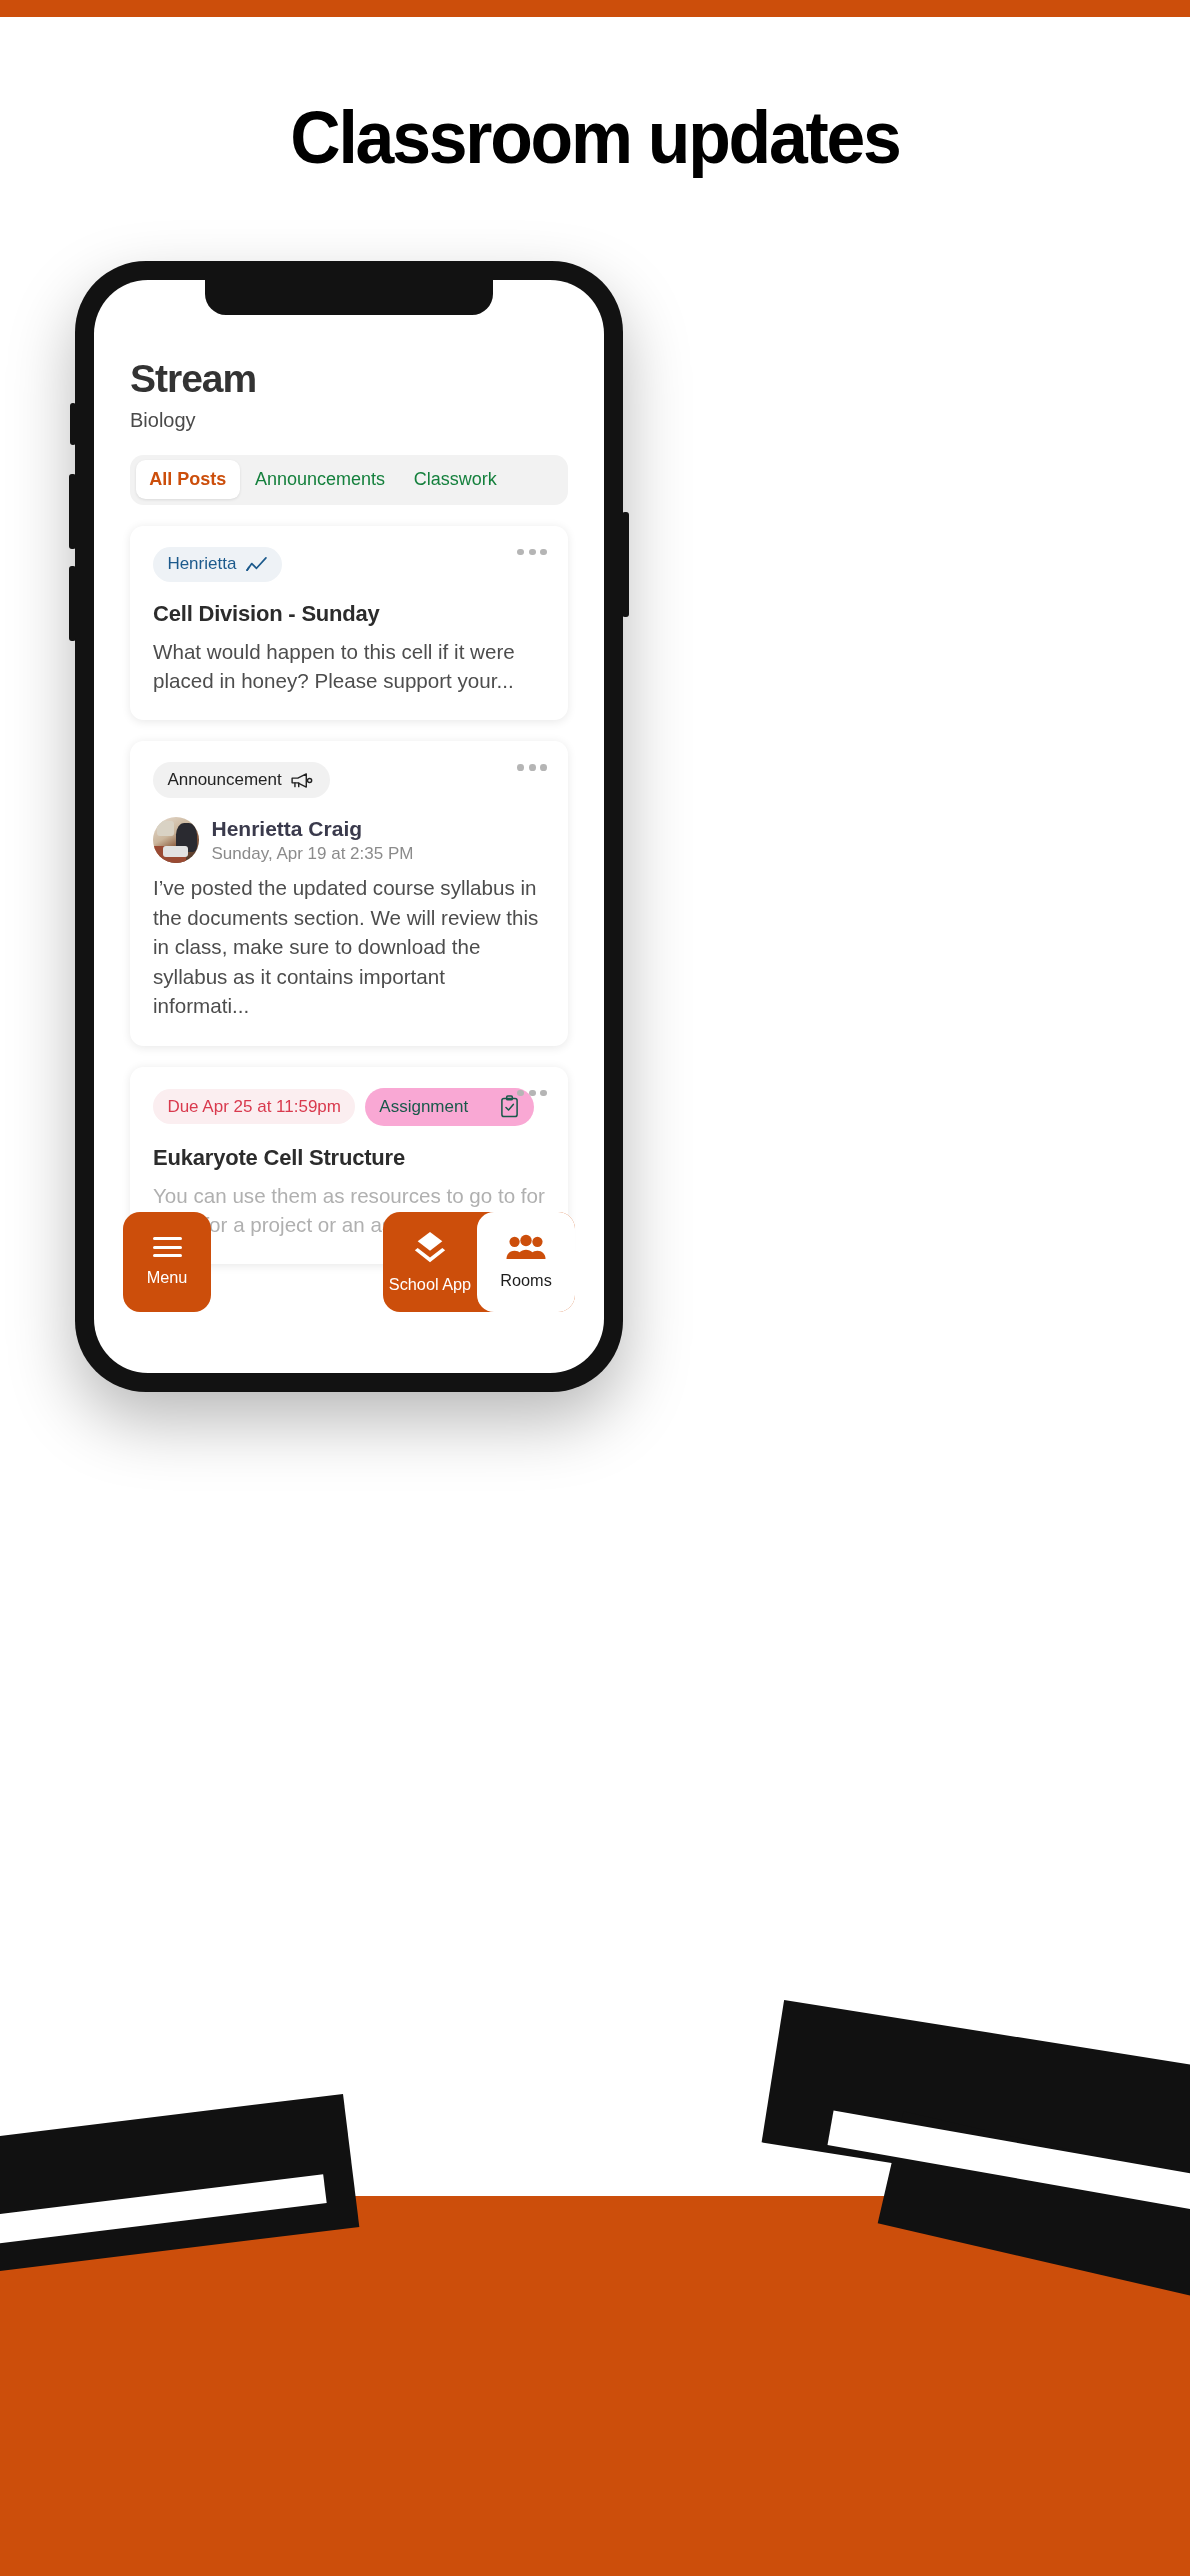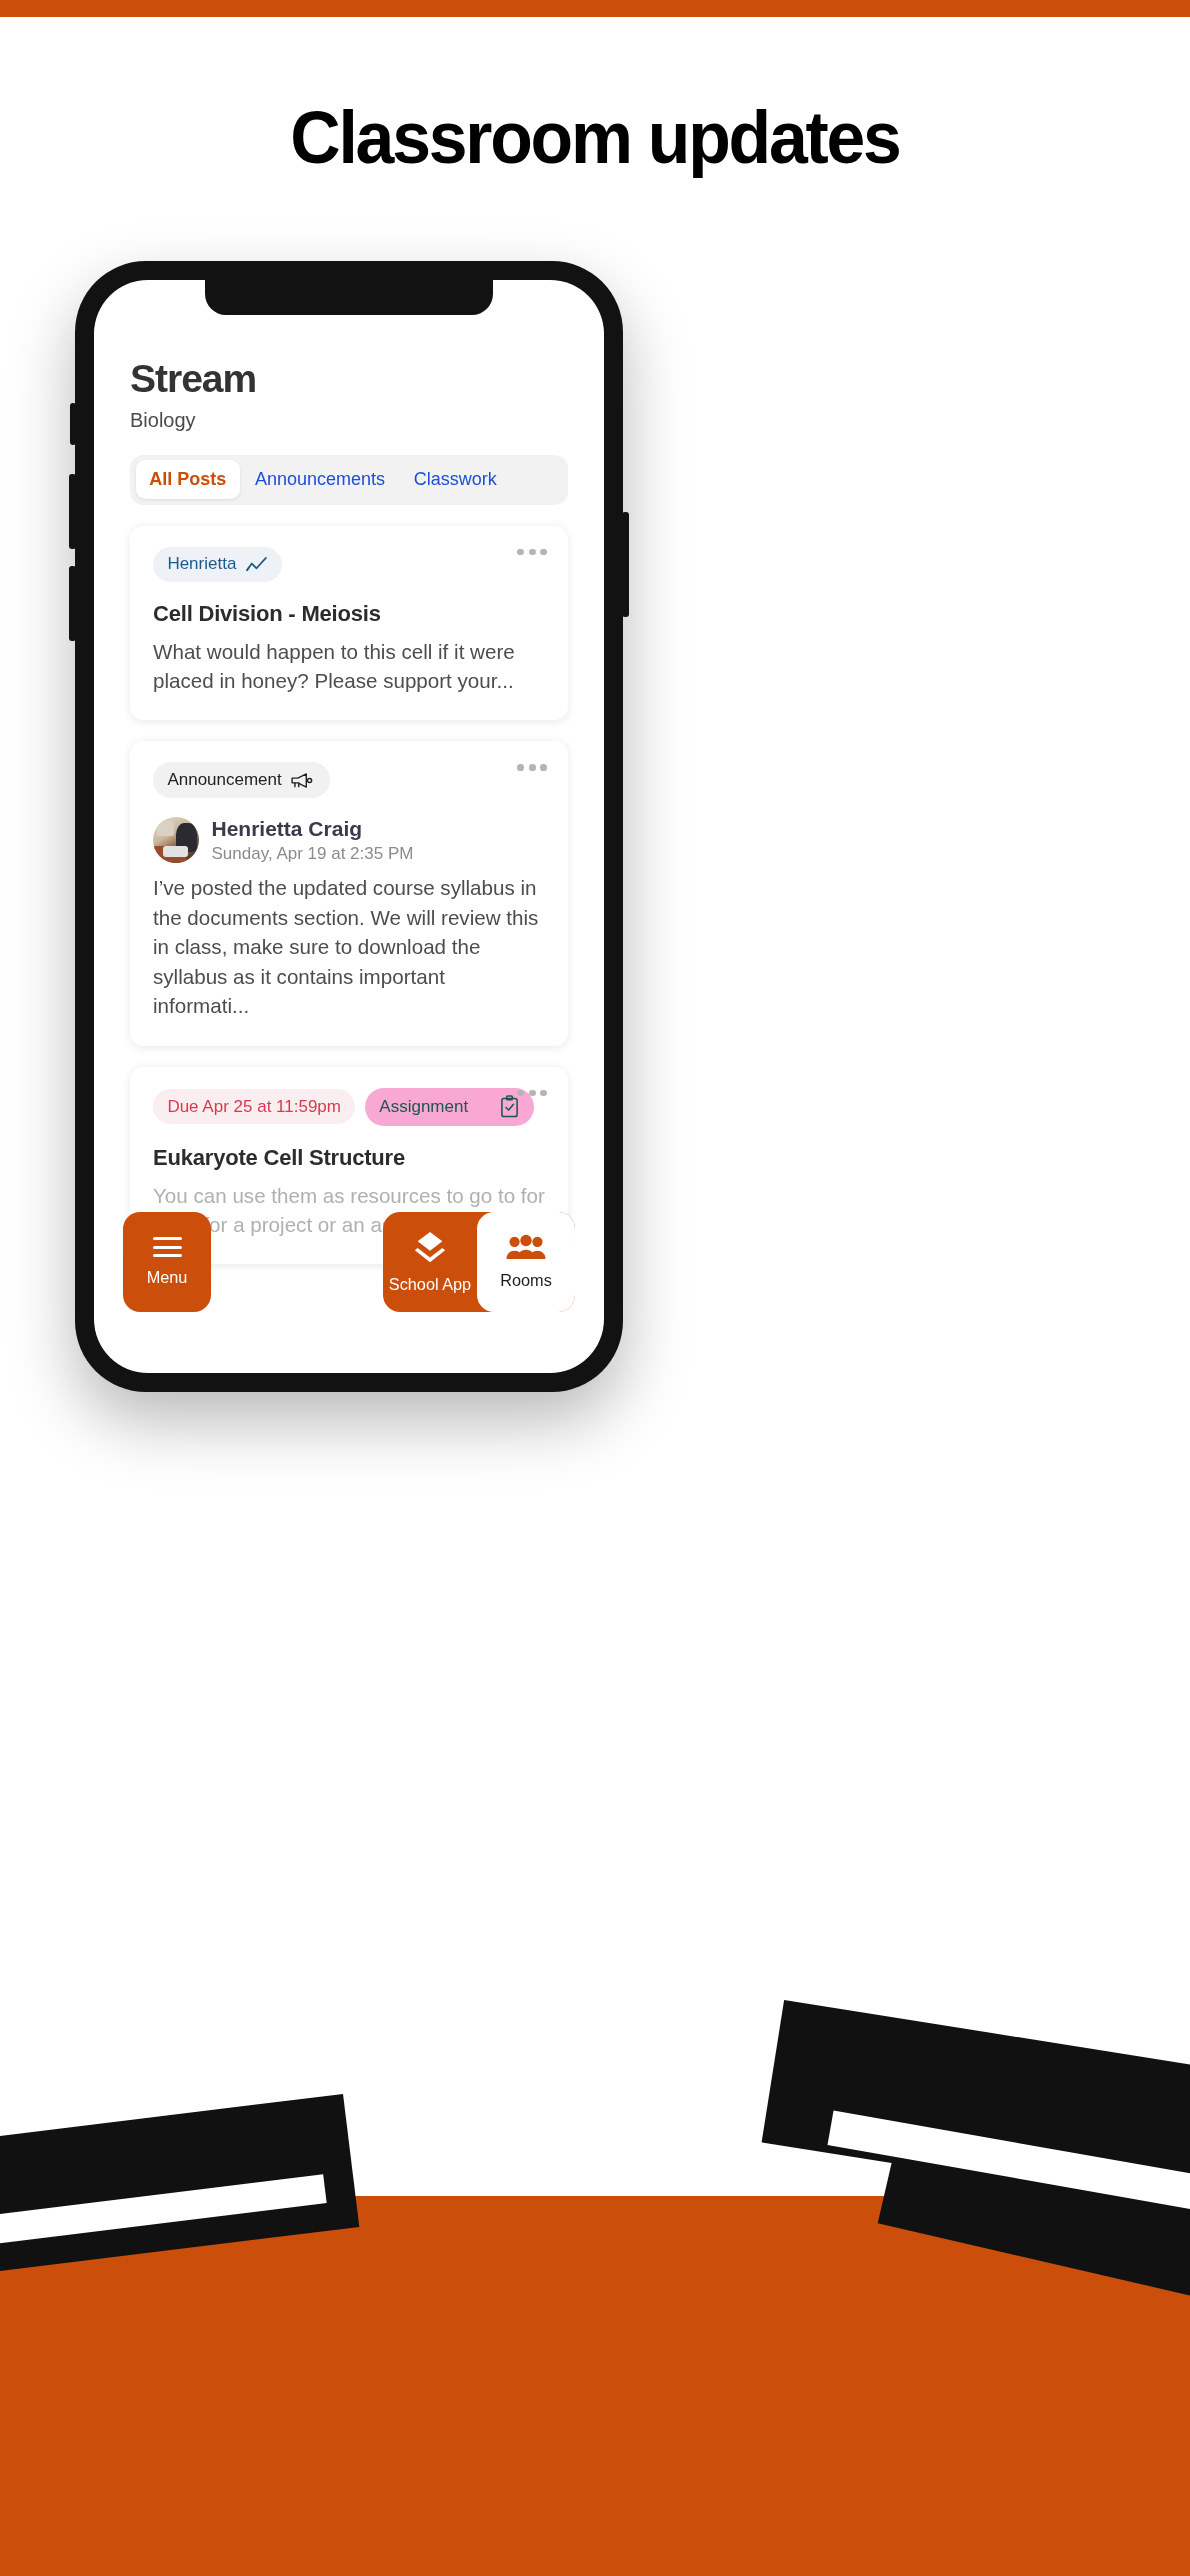--- a/index.html
+++ b/index.html
@@ -147,21 +147,21 @@
     background: #f2f2f2;
     border-radius: 13.4px;
     display: flex;
     align-items: center;
     padding: 5.8px;
     height: 50px;
     gap: 1.9px;
   }
   .tab {
     font-size: 18px;
-    color: #1d4ed8;
+    color: #15803d;
     padding: 8.6px 13.4px;
     border-radius: 9.6px;
     white-space: nowrap;
   }
   .tab.active {
     background: #ffffff;
     color: #CC4E0B;
     font-weight: 700;
     box-shadow: 0 1px 2.9px rgba(0,0,0,.10);
   }
@@ -394,21 +394,21 @@
                 <span>Henrietta</span>
                 <span>
                   <svg width="23" height="17" viewBox="0 0 24 18" fill="none" stroke="#1c5a8c" stroke-width="1.8" stroke-linecap="round" stroke-linejoin="round">
                     <path d="M2 15 L7 8 L12 13 L22 2"></path>
                     <path d="M17 2 L22 2 L22 7" stroke-width="0"></path>
                     <path d="M2 15 L4 12"></path>
                   </svg>
                 </span>
               </span>
             </div>
-            <div class="card-title">Cell Division - Meiosis</div>
+            <div class="card-title">Cell Division - Sunday</div>
             <div class="card-body">What would happen to this cell if it were placed in honey? Please support your...</div>
           </div>
 
           <div class="card">
             <div class="dots">
                 <i></i>
                 <i></i>
                 <i></i>
               </div>
             <div class="card-top">

